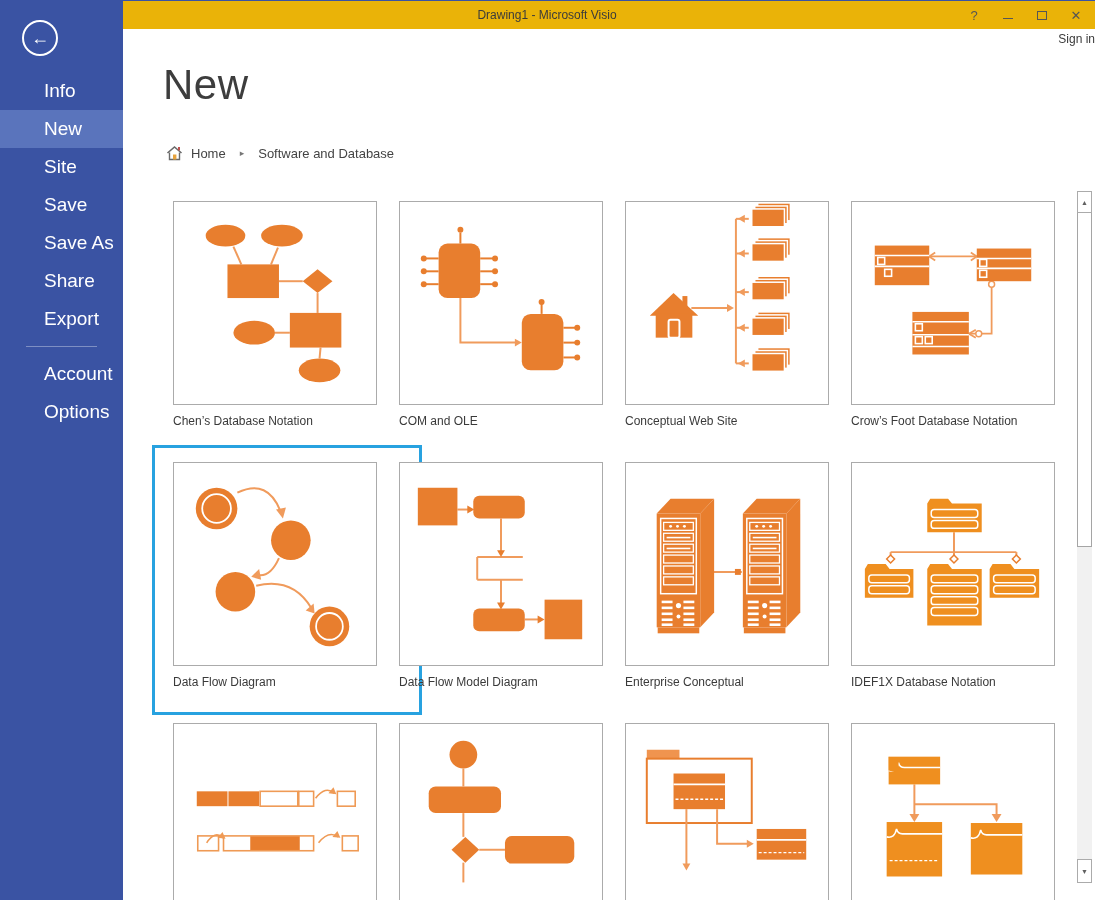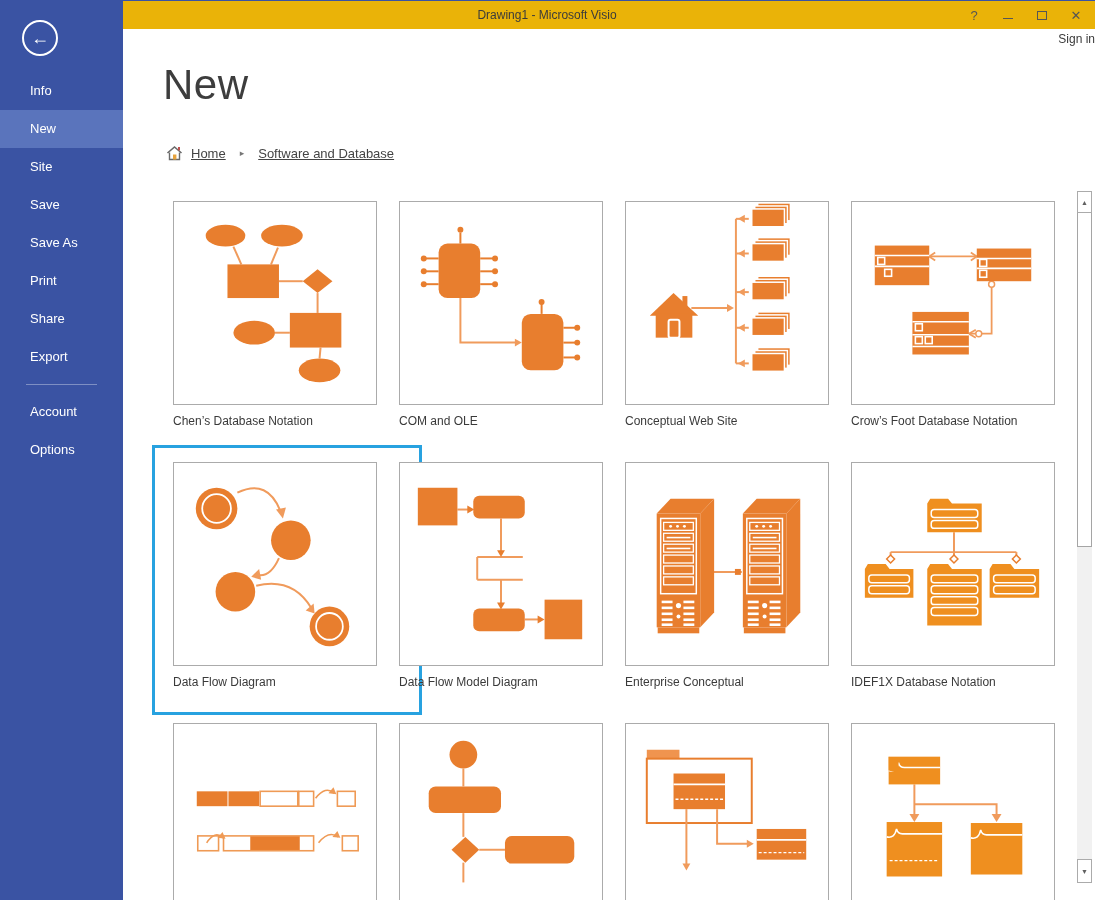--- a/index.html
+++ b/index.html
@@ -8,42 +8,42 @@
   .app { position:relative; width:1095px; height:900px; background:#fff;
     border-top:1px solid #3a53a3; overflow:hidden; }
 
   
   .sidebar { position:absolute; left:0; top:0; width:123px; height:900px;
     background:#3a53a3; color:#fff; z-index:5; }
   .back-btn { width:36px; height:36px; border:2px solid #fff; border-radius:50%;
     margin:19px 0 0 22px; display:flex; align-items:center; justify-content:center;
     font-size:18px; cursor:default; }
   .nav { margin-top:16px; }
-  .nav-item { height:38px; line-height:38px; padding-left:30px; font-size:13px;
+  .nav-item { height:38px; line-height:38px; padding-left:44px; font-size:19px;
     color:#fff; cursor:default; }
   .nav-item.selected { background:#5a74bc; }
   .nav-divider { height:1px; background:rgba(255,255,255,.35); margin:8px 26px 8px 26px; }
 
   
   .titlebar { position:absolute; left:123px; top:0; right:0; height:28px; background:#eab308; }
   .title { position:absolute; left:424px; top:7px; transform:translateX(-50%);
     font-size:12px; color:#3b3b3b; white-space:nowrap; }
   .win-controls { position:absolute; right:6px; top:4px; display:flex; gap:8px; }
   .win-btn { width:26px; height:20px; display:flex; align-items:center; justify-content:center;
     color:#565656; font-size:13px; }
   .win-btn.max span { display:block; width:10px; height:9px; border:1px solid #565656; }
   .win-btn.min span { display:block; width:10px; height:1px; background:#565656; margin-top:6px; }
   .sign-in { position:absolute; right:-2px; top:31px; font-size:12px; color:#3b3b3b; padding-right:2px; }
 
   
   .page-title { position:absolute; left:163px; top:60px; font-size:42px; font-weight:300;
     color:#3d3d3d; letter-spacing:0.5px; }
   .breadcrumb { position:absolute; left:166px; top:144px; display:flex; align-items:center;
     font-size:13px; color:#444; }
-  .crumb { cursor:default;text-decoration:underline; }
+  .crumb { cursor:default; }
   .crumb-sep { font-size:9px; color:#777; margin:0 14px; }
   .home-ico { margin-right:8px; display:flex; }
 
   
   .grid { position:absolute; left:173px; top:200px; display:grid;
     grid-template-columns:repeat(4,204px); column-gap:22px; row-gap:34px; }
   .tile { width:232px; position:relative; cursor:default; }
   .thumb { width:204px; height:204px; border:1px solid #ababab; background:#fff; overflow:hidden; }
   .tile-label { margin-top:9px; font-size:12px; color:#3a3a3a; }
   .tile.selected::before { content:""; position:absolute; left:-21px; top:-17px;
@@ -68,21 +68,20 @@
   <div class="sidebar">
     <div class="back-btn">
       <span>←</span>
     </div>
     <div class="nav">
       <div class="nav-item">Info</div>
       <div class="nav-item selected">New</div>
       <div class="nav-item">Site</div>
       <div class="nav-item">Save</div>
       <div class="nav-item">Save As</div>
-      <div class="nav-item">Print</div>
       <div class="nav-item">Share</div>
       <div class="nav-item">Export</div>
       <div class="nav-divider"></div>
       <div class="nav-item">Account</div>
       <div class="nav-item">Options</div>
     </div>
   </div>
 
   <div class="titlebar">
     <div class="title">Drawing1 - Microsoft Visio</div>

